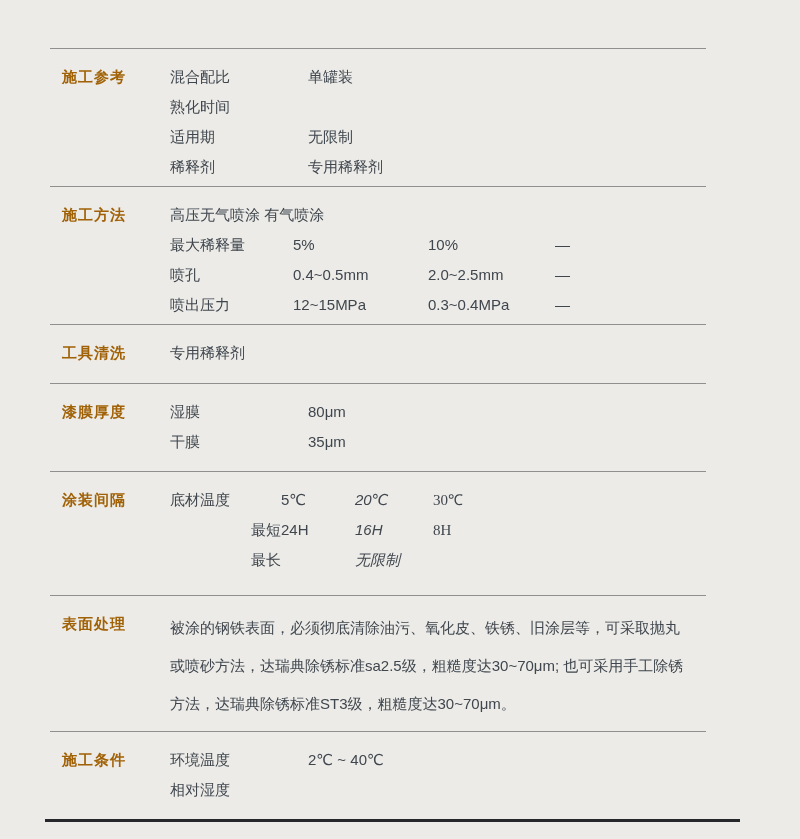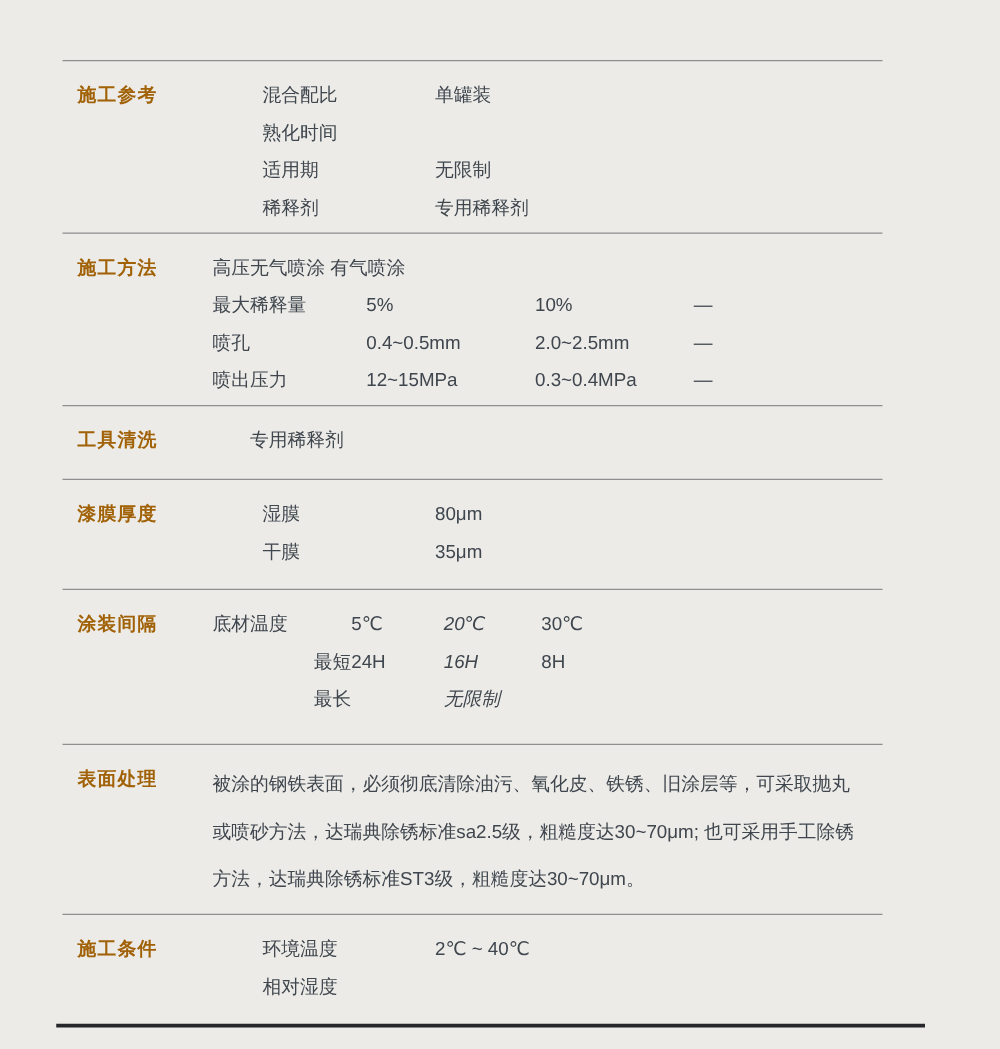--- a/index.html
+++ b/index.html
@@ -34,43 +34,43 @@
     padding-left: 12px;
     color: #a16207;
     font-weight: bold;
     line-height: 30px;
     letter-spacing: 1px;
   }
   .sec-content {
     flex: 1;
     line-height: 30px;
   }
-  .kv { display: flex; margin-left: 40px; }
+  .kv { display: flex; }
   .kv .k { flex: 0 0 138px; width: 138px; }
   .kv .v { flex: 1; }
   
   .t-row { display: flex; }
   .c0 { flex: 0 0 123px; }
   .c1 { flex: 0 0 135px; }
   .c2 { flex: 0 0 127px; }
   .c3 { flex: 1; }
   
   .i0 { flex: 0 0 111px; }
   .i1 { flex: 0 0 74px; }
   .i2 { flex: 0 0 78px; font-style: italic; }
-  .i3 { flex: 1; }
+  .i3 { flex: 1; font-family: Liberation Serif, serif; }
   .indent { padding-left: 17px; box-sizing: border-box; text-align: right; }
   .para {
     width: 520px;
     line-height: 38px;
   }
   .pb4  { padding-bottom: 4px; }
   .pb8  { padding-bottom: 8px; }
   .pb14 { padding-bottom: 14px; }
-  .pb15 { padding-bottom: 15px; gap: 30px; }
+  .pb15 { padding-bottom: 15px; }
   .pb20 { padding-bottom: 20px; }
   .thick-rule {
     margin-left: -5px;
     width: 695px;
     height: 3px;
     background: #25272a;
   }
 </style>
 </head>
 <body>

